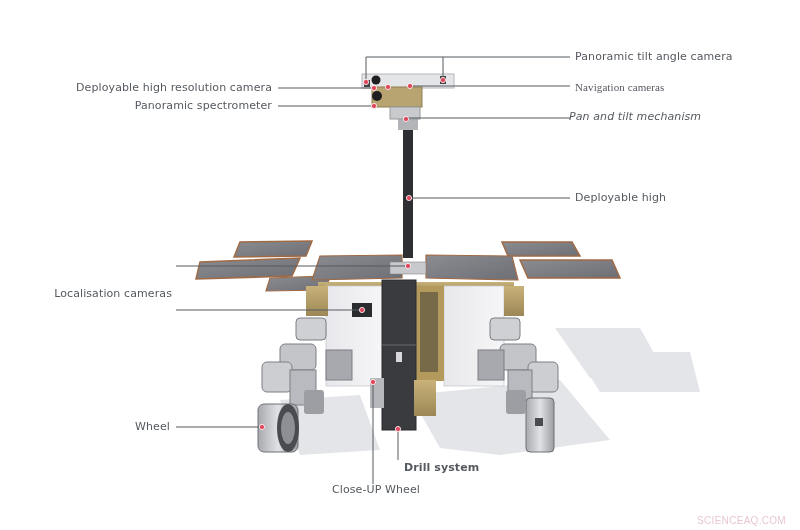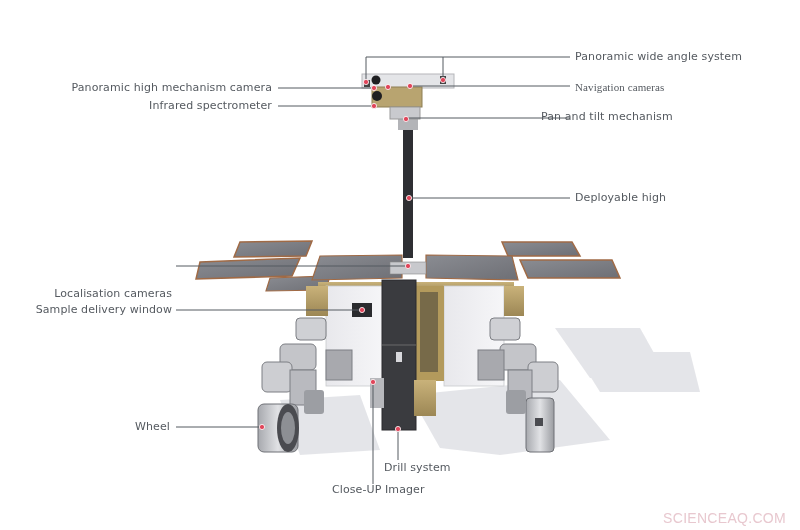--- a/index.html
+++ b/index.html
@@ -2,21 +2,21 @@
 <html><head>
 <meta charset="utf-8">
 <style>
   html, body { margin:0; padding:0; background:#ffffff; }
   body { width:800px; height:530px; position:relative; overflow:hidden;
          font-family:"DejaVu Sans", "Liberation Sans", sans-serif; }
   .stage { position:absolute; left:0; top:0; width:800px; height:530px; }
   .label { position:absolute; font-size:11px; color:#555a60; white-space:nowrap;
            line-height:14px; letter-spacing:0.1px; }
   .label.right { text-align:right; }
-  .watermark { position:absolute; right:14px; bottom:4px; font-size:14px;
+  .watermark { position:absolute; right:14px; bottom:4px; font-size:10px;
                color:#e8c8cf; font-family:"Liberation Sans", sans-serif; letter-spacing:0.3px; }
   svg { position:absolute; left:0; top:0; }
 </style>
 </head>
 <body>
 
 <div class="stage">
 
   <svg width="800" height="530" viewBox="0 0 800 530">
     <defs>
@@ -149,28 +149,27 @@
       <circle cx="374" cy="106" r="2.6"></circle>
       <circle cx="409" cy="198" r="2.6"></circle>
       <circle cx="408" cy="266" r="2.6"></circle>
       <circle cx="362" cy="310" r="2.6"></circle>
       <circle cx="262" cy="427" r="2.6"></circle>
       <circle cx="398" cy="429" r="2.6"></circle>
       <circle cx="373" cy="382" r="2.6"></circle>
     </g>
   </svg>
 
-  <div class="label" style="left:575px; top:50px;">Panoramic wide angle system</div>
+  <div class="label" style="left:575px; top:50px;">Panoramic tilt angle camera</div>
   <div class="label" style="left:575px; top:80px;font-family:Liberation Serif, serif;">Navigation cameras</div>
-  <div class="label" style="left:541px; top:110px;">Pan and tilt mechanism</div>
+  <div class="label" style="left:569px; top:110px;font-style:italic;">Pan and tilt mechanism</div>
   <div class="label" style="left:575px; top:191px;">Deployable high</div>
 
-  <div class="label right" style="right:528px; top:81px;">Panoramic high mechanism camera</div>
-  <div class="label right" style="right:528px; top:99px;">Infrared spectrometer</div>
+  <div class="label right" style="right:528px; top:81px;">Deployable high resolution camera</div>
+  <div class="label right" style="right:528px; top:99px;">Panoramic spectrometer</div>
   <div class="label right" style="right:628px; top:259px;margin-top:28px;">Localisation cameras</div>
-  <div class="label right" style="right:628px; top:303px;">Sample delivery window</div>
   <div class="label right" style="right:630px; top:420px;">Wheel</div>
 
-  <div class="label" style="left:384px; top:461px;">Drill system</div>
-  <div class="label" style="left:332px; top:483px;">Close-UP Imager</div>
+  <div class="label" style="left:404px; top:461px;font-weight:bold;">Drill system</div>
+  <div class="label" style="left:332px; top:483px;">Close-UP Wheel</div>
 
   <div class="watermark">SCIENCEAQ.COM</div>
 </div>
 
 </body></html>

